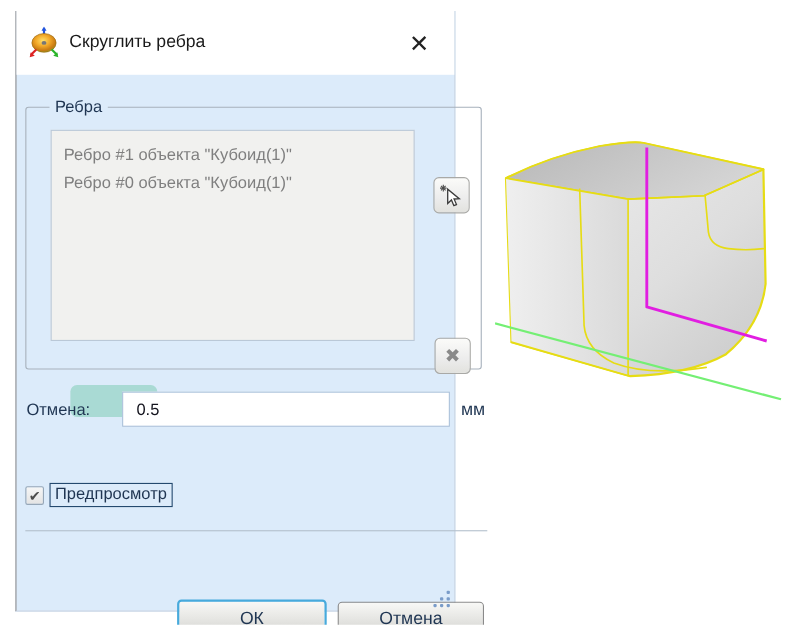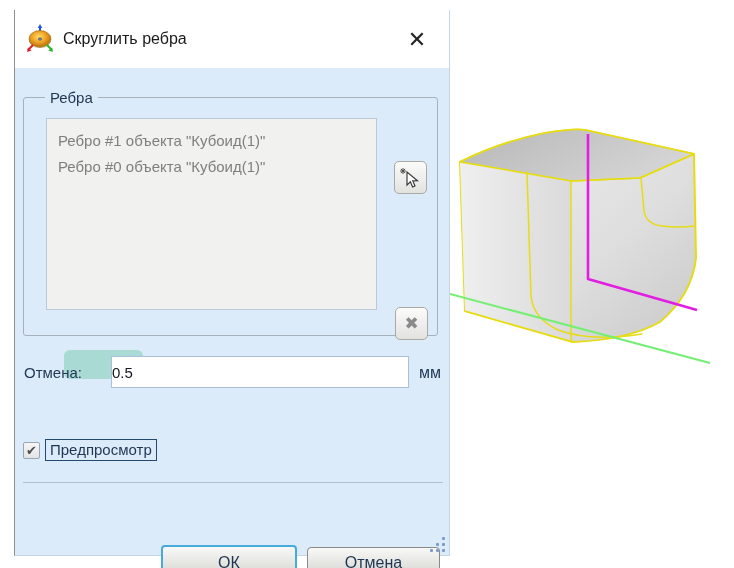--- a/index.html
+++ b/index.html
@@ -9,21 +9,21 @@
     --list-text:#7f7f7f;
     --label-text:#1f3552;
     --selection-highlight:#80ccb4;
   }
   *{box-sizing:border-box;margin:0;padding:0;}
   html,body{width:734px;height:568px;background:#ffffff;overflow:hidden;
     font-family:"Liberation Sans","DejaVu Sans",sans-serif;}
   .stage{position:relative;width:734px;height:568px;background:#fff;}
 
   
-  .dialog{position:absolute;left:14px;top:10px;width:436px;height:546px;
+  .dialog{position:absolute;left:14px;top:10px;width:400px;height:546px;
     border-left:1px solid #8f8f8f;border-right:1px solid #c9d4e2;border-bottom:1px solid #c9d4e2;
     background:var(--dialog-background);}
   .titlebar{position:absolute;left:0;top:0;width:100%;height:58px;
     background:var(--titlebar-background);display:flex;align-items:center;padding-left:10px;}
   .title-icon{width:30px;height:30px;margin-right:8px;flex:0 0 auto;}
   .title-text{font-size:16px;color:#1a1a1a;}
   .close-btn{position:absolute;right:18px;top:16px;width:28px;height:28px;
     display:flex;align-items:center;justify-content:center;
     font-size:22px;font-weight:300;color:#222;cursor:pointer;line-height:1;}
 
@@ -46,21 +46,21 @@
   .btn-remove{left:371px;top:209px;}
   .remove-glyph{font-size:17px;color:#8a8a8a;font-weight:bold;line-height:1;}
 
   .teal-highlight{position:absolute;left:40px;top:252px;width:79px;height:29px;
     background:var(--selection-highlight);opacity:0.55;border-radius:6px;}
 
   
   .radius-label{position:absolute;left:9px;top:296px;font-size:15px;color:var(--label-text);}
   .radius-input{position:absolute;left:96px;top:288px;width:298px;height:32px;
     border:1px solid #a9c0da;background:#fff;font-size:15px;color:#14141e;
-    padding:0 0;font-family:"Liberation Sans","DejaVu Sans",sans-serif;}
+    padding:0 12px;font-family:"Liberation Sans","DejaVu Sans",sans-serif;}
   .radius-unit{position:absolute;left:404px;top:296px;font-size:16px;color:var(--label-text);}
 
   
   .checkbox-row{position:absolute;left:8px;top:371px;display:flex;align-items:center;cursor:pointer;}
   .checkbox{width:17px;height:17px;border:1px solid #96a7b8;border-radius:2px;
     background:linear-gradient(#f6f6f6,#e4e4e4);display:flex;align-items:center;justify-content:center;
     font-size:13px;color:#4c4c4c;line-height:1;}
   .checkbox-label{margin-left:5px;border:1px solid #24496e;padding:1px 4px 2px 4px;
     font-size:15px;color:var(--label-text);}
 

